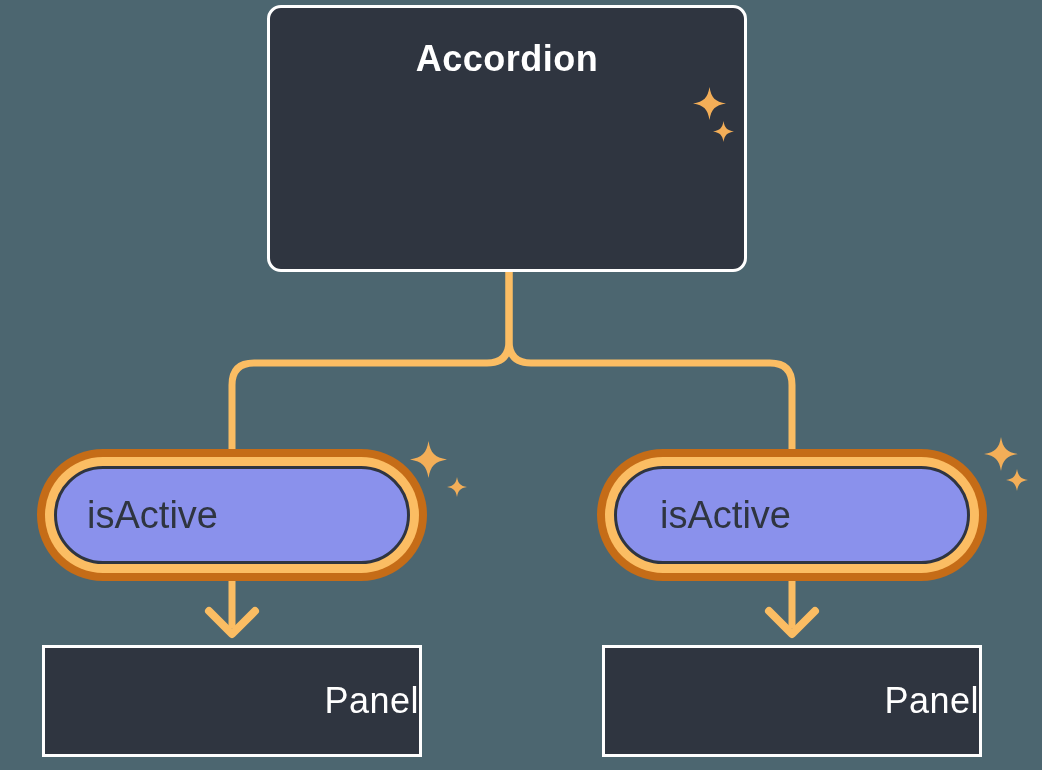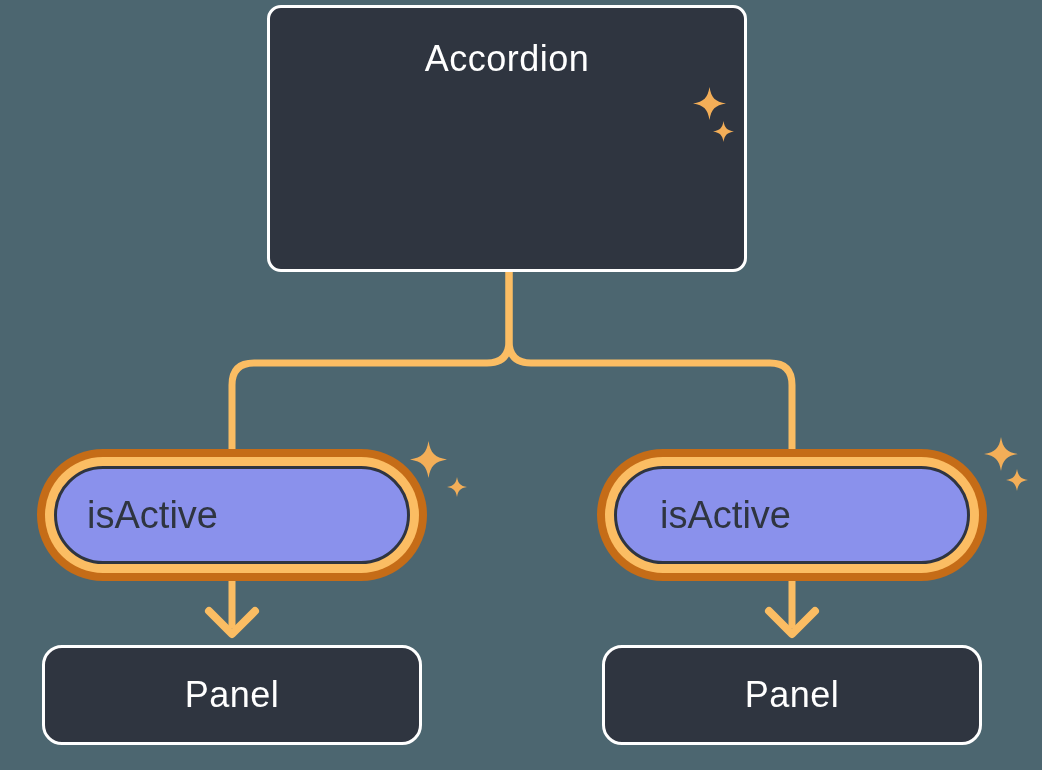--- a/index.html
+++ b/index.html
@@ -37,25 +37,25 @@
     background:var(--card);
     border:3px solid var(--card-border);
     border-radius:14px;
     z-index:2;
   }
   .card-accordion{left:267px;top:5px;width:480px;height:267px;}
   .card-title{
     position:absolute;left:0;right:0;top:30px;
     text-align:center;
     color:var(--text-light);
-    font-size:36px;font-weight:400;letter-spacing:.5px;
+    font-size:36px;font-weight:700;letter-spacing:.5px;
   }
   .card-panel{
-    top:645px;width:380px;height:100px;border-radius:20px;
-    display:flex;align-items:center;justify-content:center;
+    top:645px;width:380px;height:112px;border-radius:0;
+    display:flex;align-items:center;justify-content:flex-end;
   }
   .card-panel-left{left:42px;}
   .card-panel-right{left:602px;}
   .panel-title{color:var(--text-light);font-size:36px;letter-spacing:.5px;}
 
   .pill{position:absolute;z-index:4;}
   .pill-top{left:307px;top:103px;width:400px;height:128px;}
   .pill-left{left:37px;top:449px;width:390px;height:132px;}
   .pill-right{left:597px;top:449px;width:390px;height:132px;}
   .ring-outer{

